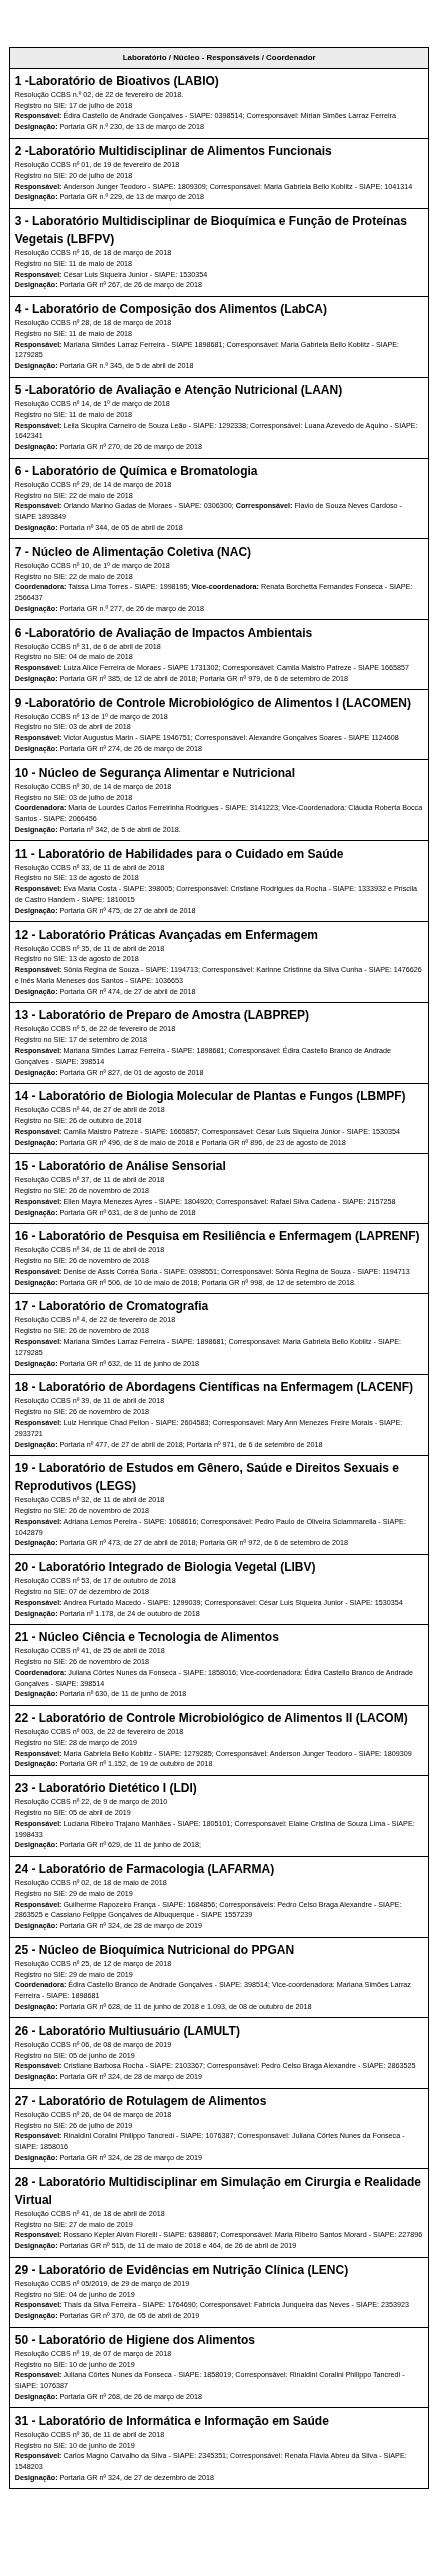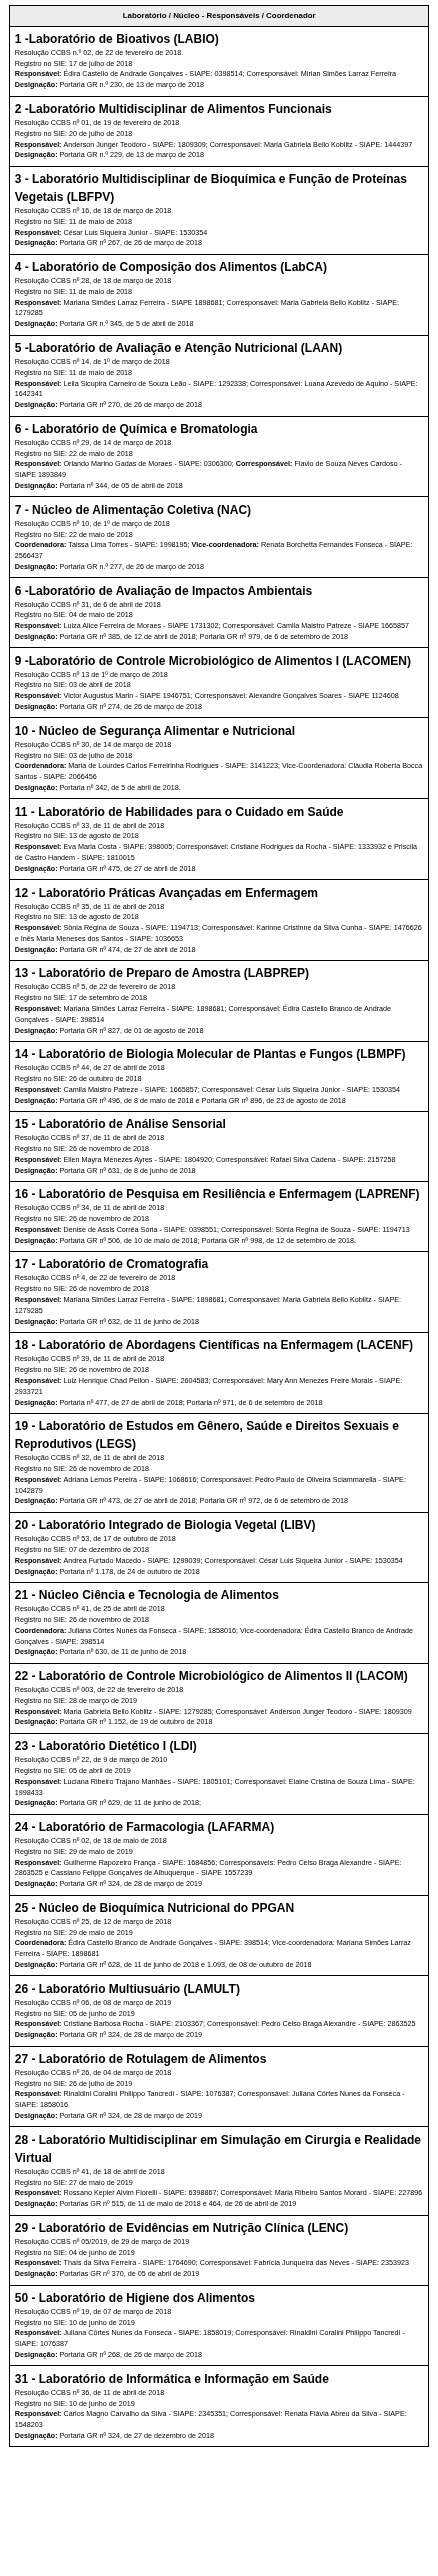--- a/index.html
+++ b/index.html
@@ -3,21 +3,21 @@
 <meta charset="utf-8">
 <style>
   html, body {
     margin: 0;
     padding: 0;
     background: #ffffff;
     color: #000000;
     font-family: "Liberation Sans", "DejaVu Sans", sans-serif;
   }
   body { width: 439px; }
-  .page { padding: 5.2px 9.8px 7.9px 9.2px; }
+  .page { padding: 5.2px 9.8px 7.9px 9.2px; margin-top: 42px; }
   table.doc {
     border-collapse: collapse;
     width: 100%;
     table-layout: fixed;
   }
   table.doc th, table.doc td {
     border: 0.7px solid #000000;
   }
   th.table-header-cell {
     background: #ececec;
@@ -60,21 +60,21 @@
             <div class="entry-line"><span>Registro no SIE: 17 de julho de 2018</span></div>
             <div class="entry-line"><span class="seg-b">Responsável: </span><span>Édira Castello de Andrade Gonçalves - SIAPE: 0398514; Corresponsável: Mirian Simões Larraz Ferreira</span></div>
             <div class="entry-line"><span class="seg-b">Designação: </span><span>Portaria GR n.º 230, de 13 de março de 2018</span></div>
           </td>
         </tr>
         <tr>
           <td class="entry-cell">
             <div class="entry-title">2 -Laboratório Multidisciplinar de Alimentos Funcionais</div>
             <div class="entry-line"><span>Resolução CCBS nº 01, de 19 de fevereiro de 2018</span></div>
             <div class="entry-line"><span>Registro no SIE: 20 de julho de 2018</span></div>
-            <div class="entry-line"><span class="seg-b">Responsável: </span><span>Anderson Junger Teodoro - SIAPE: 1809309; Corresponsável: Maria Gabriela Bello Koblitz - SIAPE: 1444397</span></div>
+            <div class="entry-line"><span class="seg-b">Responsável: </span><span>Anderson Junger Teodoro - SIAPE: 1809309; Corresponsável: Maria Gabriela Bello Koblitz - SIAPE: 1041314</span></div>
             <div class="entry-line"><span class="seg-b">Designação: </span><span>Portaria GR n.º 229, de 13 de março de 2018</span></div>
           </td>
         </tr>
         <tr>
           <td class="entry-cell">
             <div class="entry-title">3 - Laboratório Multidisciplinar de Bioquímica e Função de Proteínas Vegetais (LBFPV)</div>
             <div class="entry-line"><span>Resolução CCBS nº 16, de 18 de março de 2018</span></div>
             <div class="entry-line"><span>Registro no SIE: 11 de maio de 2018</span></div>
             <div class="entry-line"><span class="seg-b">Responsável: </span><span>César Luis Siqueira Junior - SIAPE: 1530354</span></div>
             <div class="entry-line"><span class="seg-b">Designação: </span><span>Portaria GR nº 267, de 26 de março de 2018</span></div>

